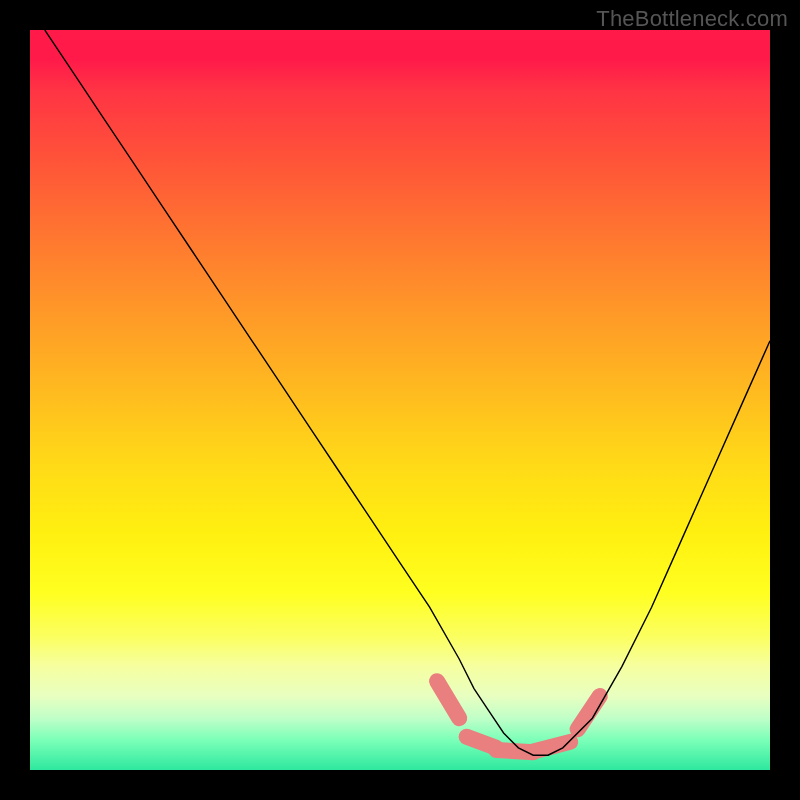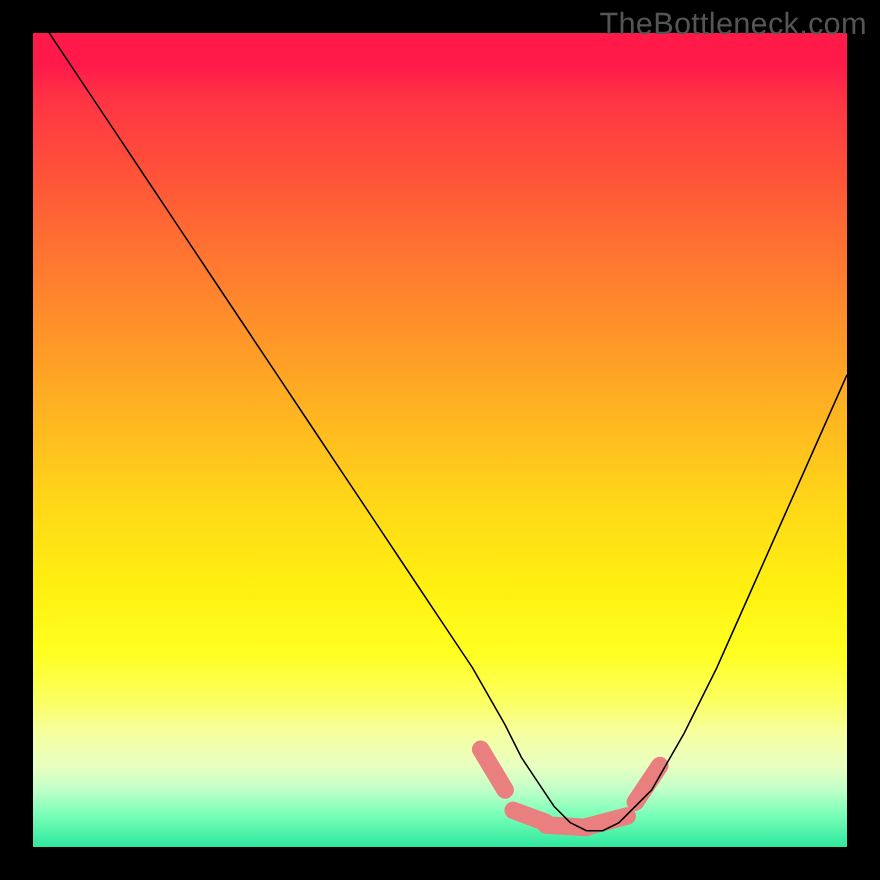--- a/index.html
+++ b/index.html
@@ -9,21 +9,21 @@
     background: #000;
     position: relative;
     overflow: hidden;
     font-family: Arial, sans-serif;
   }
   .watermark {
     position: absolute;
     top: 6px;
     right: 12px;
     color: #555;
-    font-size: 28px;
+    font-size: 22px;
     font-weight: 500;
     letter-spacing: 0.2px;
     z-index: 10;
   }
   .plot-area {
     position: absolute;
     left: 30px;
     top: 30px;
     width: 740px;
     height: 740px;

